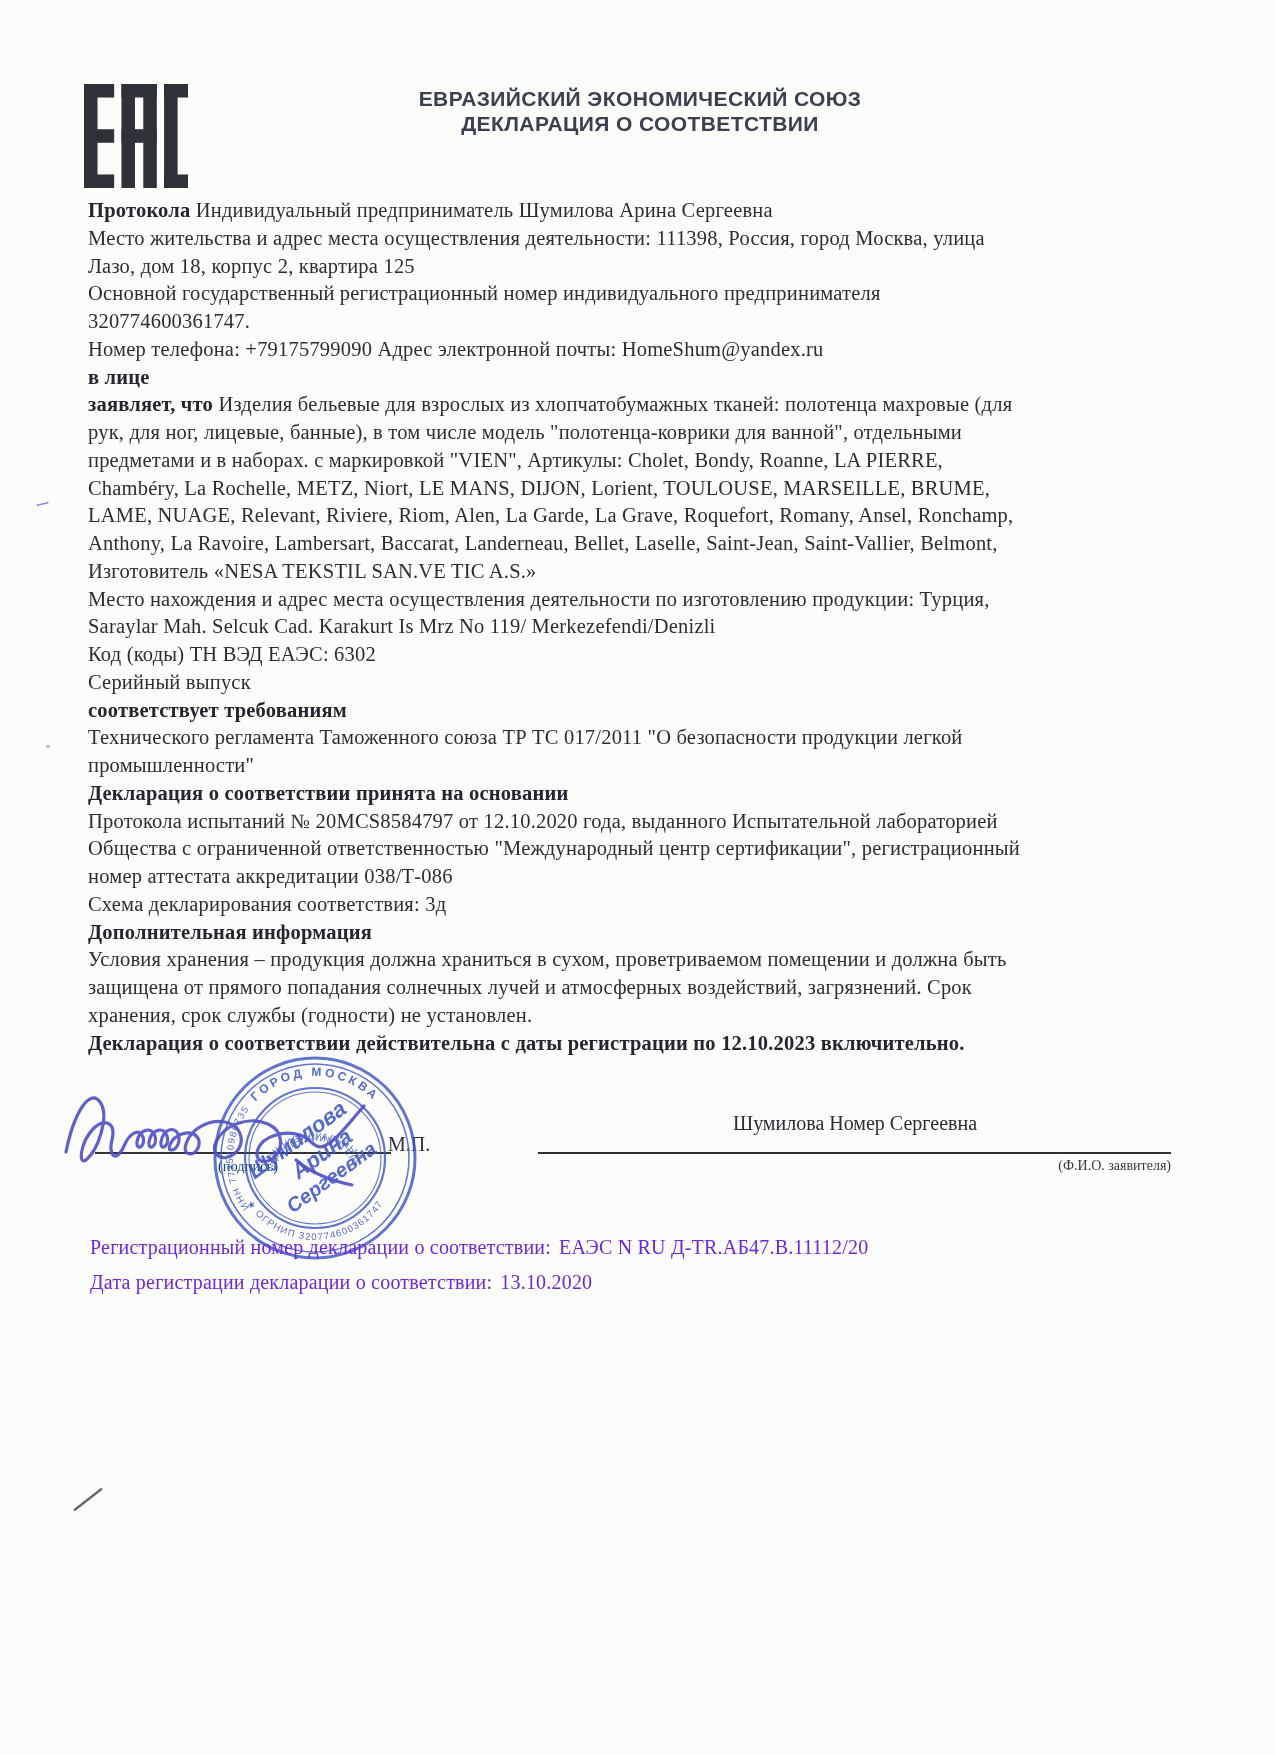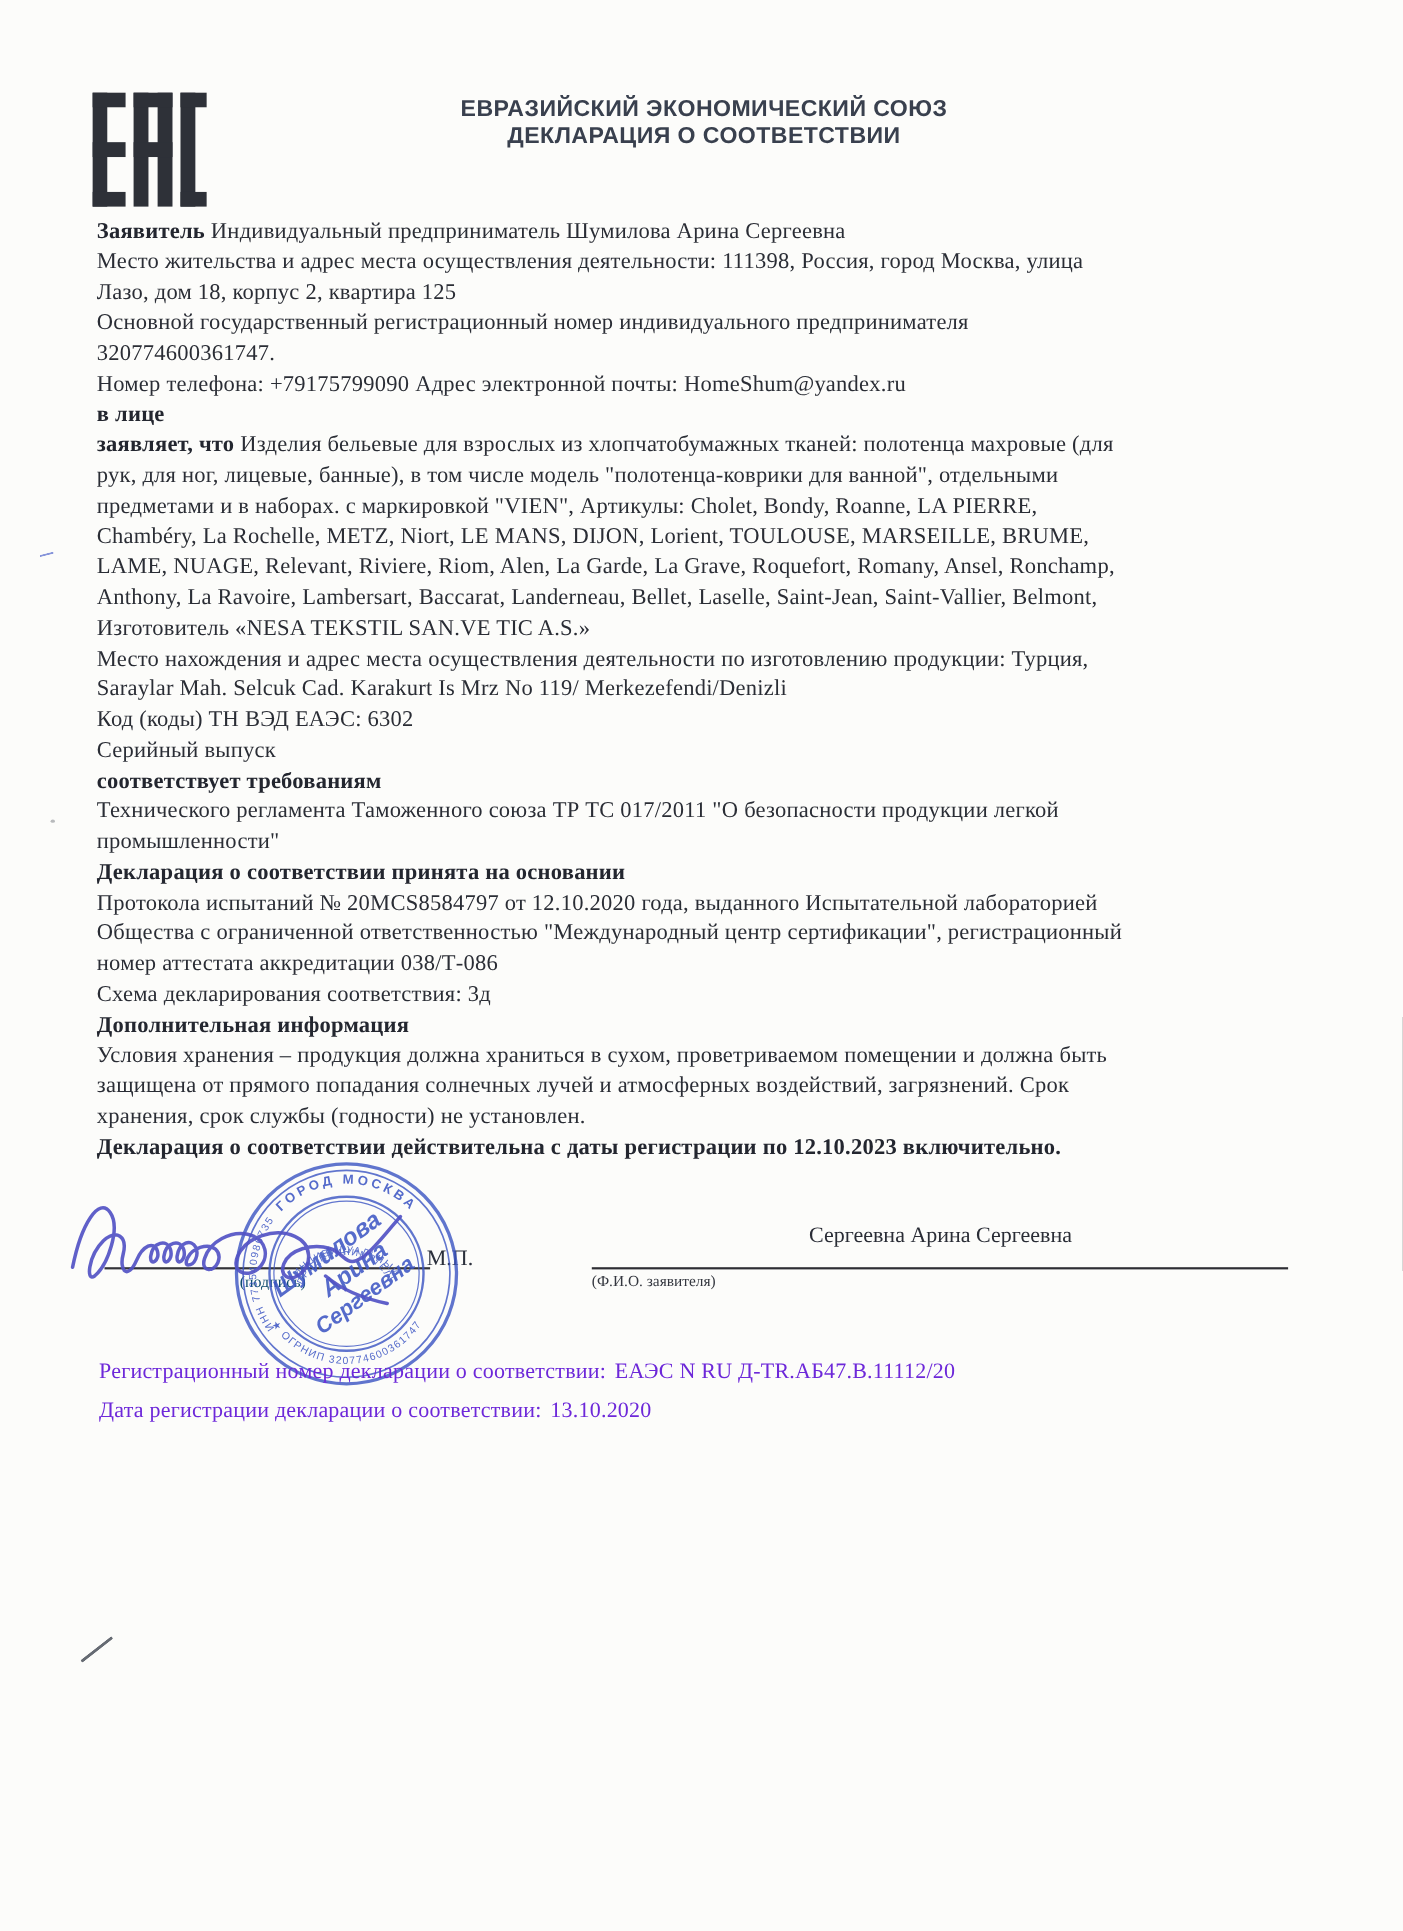--- a/index.html
+++ b/index.html
@@ -43,21 +43,21 @@
   .fio-name {
     position:absolute; left:555px; top:1112px; width:600px;
     text-align:center; font-size:20px; color:#2a2d36;
   }
   .fio-line {
     position:absolute; left:538px; top:1152px; width:633px; height:0;
     border-top:2.5px solid #2e2e34;
   }
   .fio-caption {
     position:absolute; left:538px; top:1158px; width:633px;
-    text-align:left; font-size:14px; color:#34373f;
+    text-align:right; font-size:14px; color:#34373f;
   }
   .stamp { position:absolute; left:195px; top:1038px; width:240px; height:240px; }
   .stamp text, .stamp textPath { font-family:"Liberation Sans", sans-serif; }
   .signature-svg { position:absolute; left:60px; top:1072px; width:370px; height:130px; }
   
   .footer-line {
     position:absolute; left:90px; width:1100px;
     font-size:20px; font-weight:normal; color:#6d28d9; letter-spacing:.2px;
     white-space:nowrap;
   }
@@ -96,21 +96,21 @@
     </g>
   </svg>
 
   <div class="titles">
     <div>ЕВРАЗИЙСКИЙ ЭКОНОМИЧЕСКИЙ СОЮЗ</div>
     <div>ДЕКЛАРАЦИЯ О СООТВЕТСТВИИ</div>
   </div>
 
   <div class="doc-body">
 
-      <div class="line"><span class="b">Заявитель</span><span> Индивидуальный предприниматель Шумилова Арина Сергеевна</span></div>
+      <div class="line"><span class="b">Протокола</span><span> Индивидуальный предприниматель Шумилова Арина Сергеевна</span></div>
 
       <div class="line"><span class="b"></span><span>Место жительства и адрес места осуществления деятельности: 111398, Россия, город Москва, улица</span></div>
 
       <div class="line"><span class="b"></span><span>Лазо, дом 18, корпус 2, квартира 125</span></div>
 
       <div class="line"><span class="b"></span><span>Основной государственный регистрационный номер индивидуального предпринимателя</span></div>
 
       <div class="line"><span class="b"></span><span>320774600361747.</span></div>
 
       <div class="line"><span class="b"></span><span>Номер телефона: +79175799090 Адрес электронной почты: HomeShum@yandex.ru</span></div>
@@ -163,21 +163,21 @@
       <div class="line"><span class="b"></span><span>защищена от прямого попадания солнечных лучей и атмосферных воздействий, загрязнений. Срок</span></div>
 
       <div class="line"><span class="b"></span><span>хранения, срок службы (годности) не установлен.</span></div>
 
       <div class="line"><span class="b">Декларация о соответствии действительна с даты регистрации по 12.10.2023 включительно.</span><span></span></div>
     </div>
 
   <div class="sig-line-left"></div>
   <div class="sig-caption-left">(подпись)</div>
   <div class="mp-label">М.П.</div>
-  <div class="fio-name">Сергеевна Арина Сергеевна</div>
+  <div class="fio-name">Шумилова Номер Сергеевна</div>
   <div class="fio-line"></div>
   <div class="fio-caption">(Ф.И.О. заявителя)</div>
 
   <svg class="stamp" viewBox="0 0 240 240" aria-hidden="true">
     <g fill="none" stroke="#3e57c4" opacity="0.82">
       <circle cx="120" cy="120" r="100" stroke-width="3"></circle>
       <circle cx="120" cy="120" r="94" stroke-width="1.5"></circle>
       <circle cx="120" cy="120" r="70" stroke-width="2.2"></circle>
       <circle cx="120" cy="120" r="66" stroke-width="1.1"></circle>
     </g>

